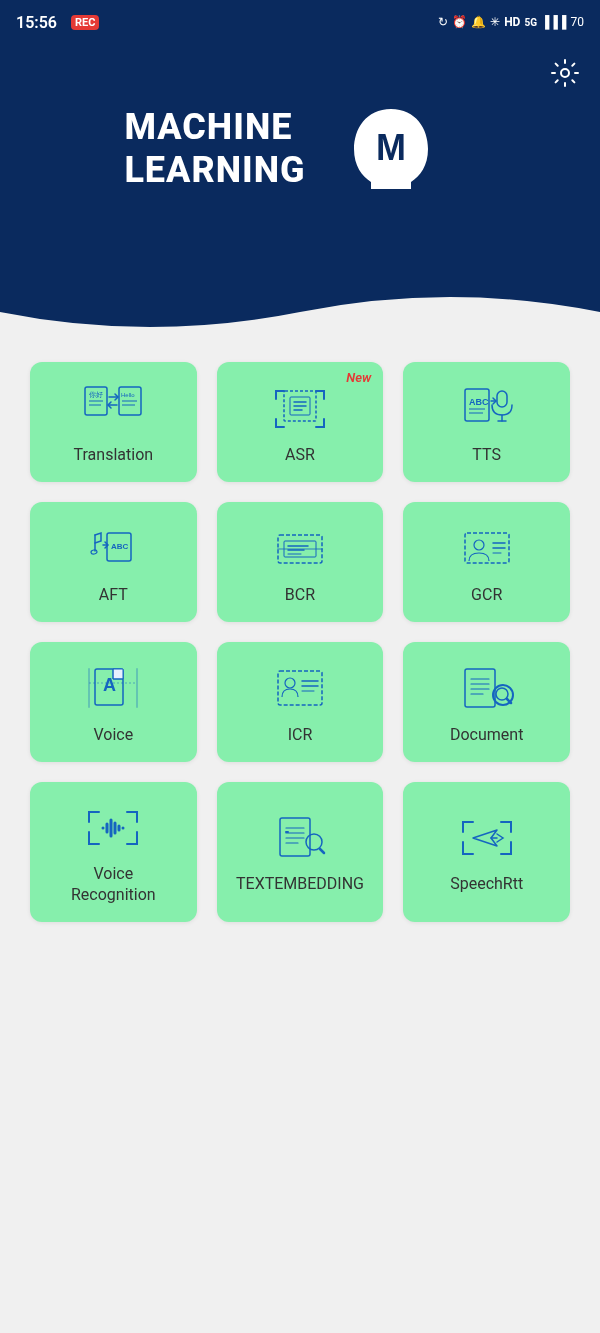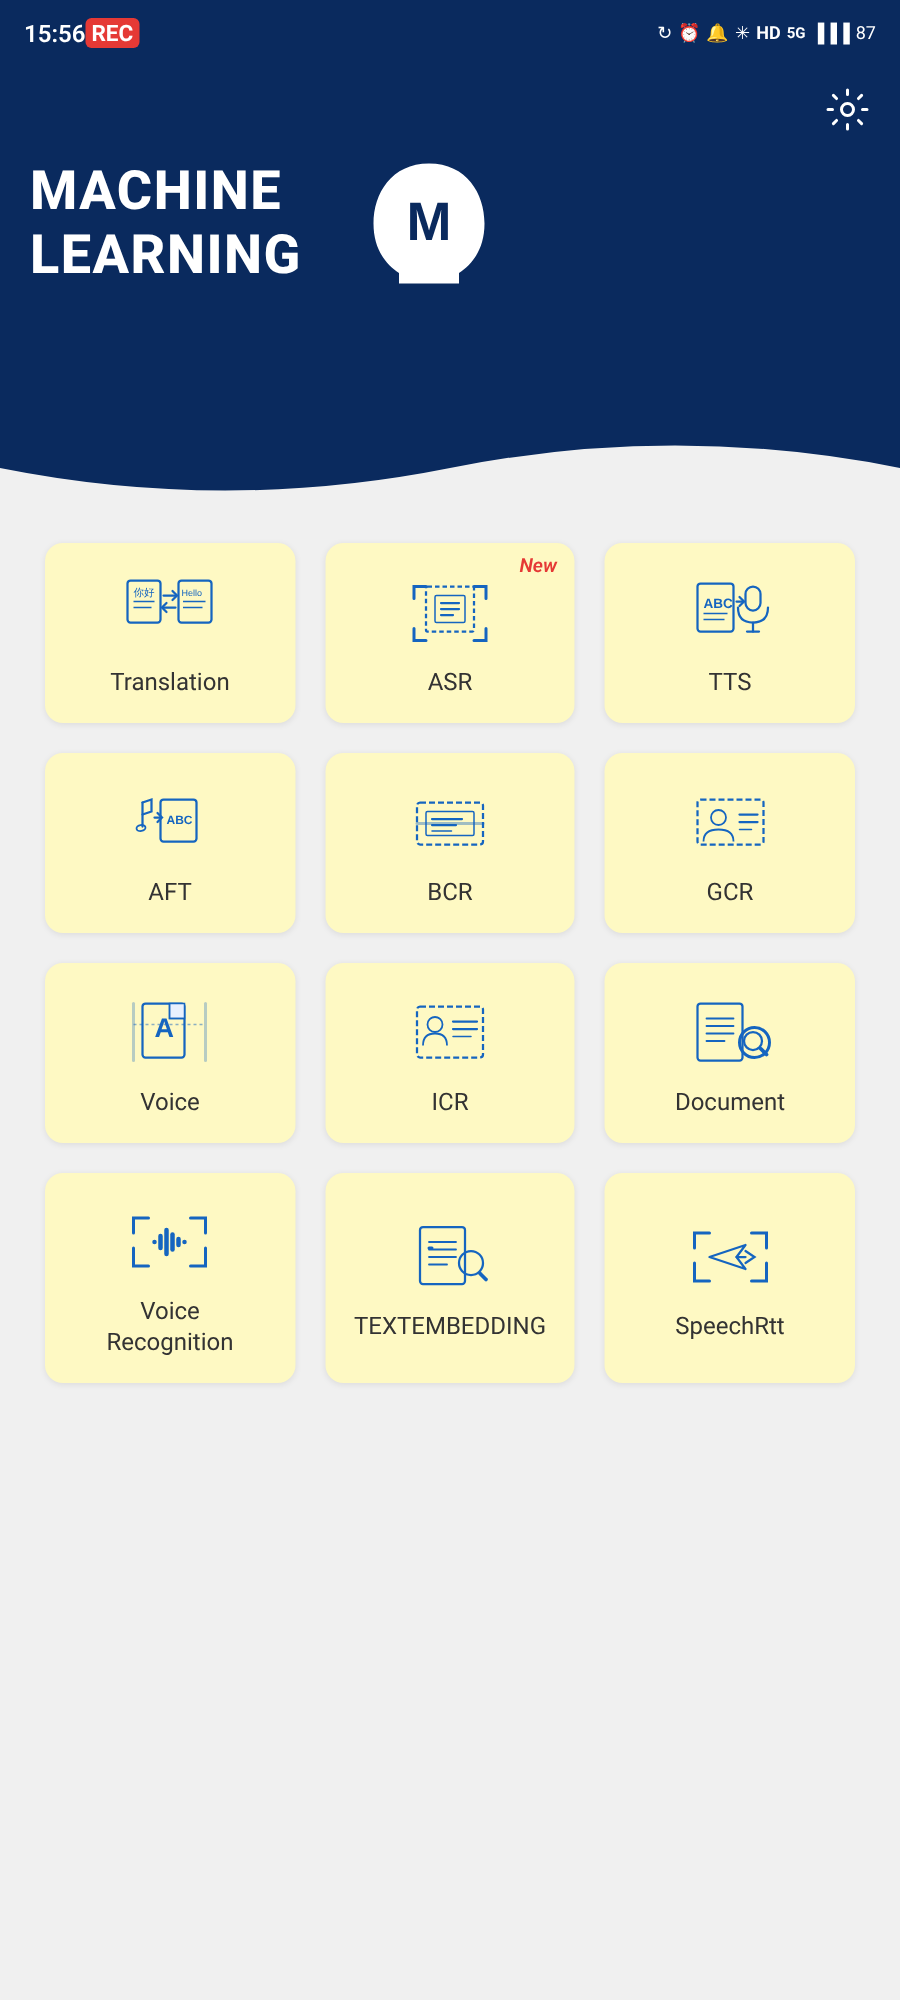--- a/index.html
+++ b/index.html
@@ -31,21 +31,21 @@
       align-items: center;
       gap: 4px;
       color: white;
       font-size: 12px;
     }
     .rec-icon {
       background: #e53935;
       color: white;
       border-radius: 4px;
       padding: 1px 4px;
-      font-size: 15px;
+      font-size: 11px;
       font-weight: bold;
     }
 
     
     .header {
       background: #0a2a5e;
       padding: 10px 20px 80px 20px;
       position: relative;
       display: flex;
       align-items: flex-start;
@@ -55,21 +55,21 @@
       color: white;
       font-size: 28px;
       cursor: pointer;
       margin-top: 4px;
     }
     .header-content {
       display: flex;
       align-items: center;
       gap: 30px;
       flex: 1;
-      justify-content: flex-start;
+      justify-content: center;
       margin-top: 40px;
     }
     .header-title {
       color: white;
       font-size: 36px;
       font-weight: 800;
       line-height: 1.2;
       text-transform: uppercase;
       letter-spacing: 1px;
     }
@@ -96,21 +96,21 @@
 
     
     .grid {
       display: grid;
       grid-template-columns: repeat(3, 1fr);
       gap: 20px;
     }
 
     
     .card {
-      background: #fef9c3;
+      background: #86efac;
       border-radius: 12px;
       padding: 20px 10px 16px 10px;
       display: flex;
       flex-direction: column;
       align-items: center;
       justify-content: center;
       cursor: pointer;
       position: relative;
       min-height: 120px;
       box-shadow: 0 1px 4px rgba(0,0,0,0.08);
@@ -135,34 +135,34 @@
       color: #e53935;
       font-size: 13px;
       font-weight: 600;
       font-style: italic;
     }
   </style>
 </head>
 <body>
 
 <div class="status-bar">
-  <div style="display:flex;align-items:center;gap:0;">
+  <div style="display:flex;align-items:center;gap:14px;">
     <span class="status-time">15:56</span>
     <span class="rec-icon">REC</span>
   </div>
   <div class="status-icons">
     <span>↻</span>
     <span>⏰</span>
     <span>🔔</span>
     <span>✳</span>
     <span style="font-size:12px;font-weight:bold;">HD</span>
     <span style="font-size:10px;font-weight:bold;">5G</span>
     <span>▐▐▐</span>
     <span>
-      <span>87</span>
+      <span>70</span>
     </span>
   </div>
 </div>
 
 <div class="header">
   <div class="header-content">
     <div class="header-title">
       <span>MACHINE</span><br>
       <span>LEARNING</span>
     </div>

